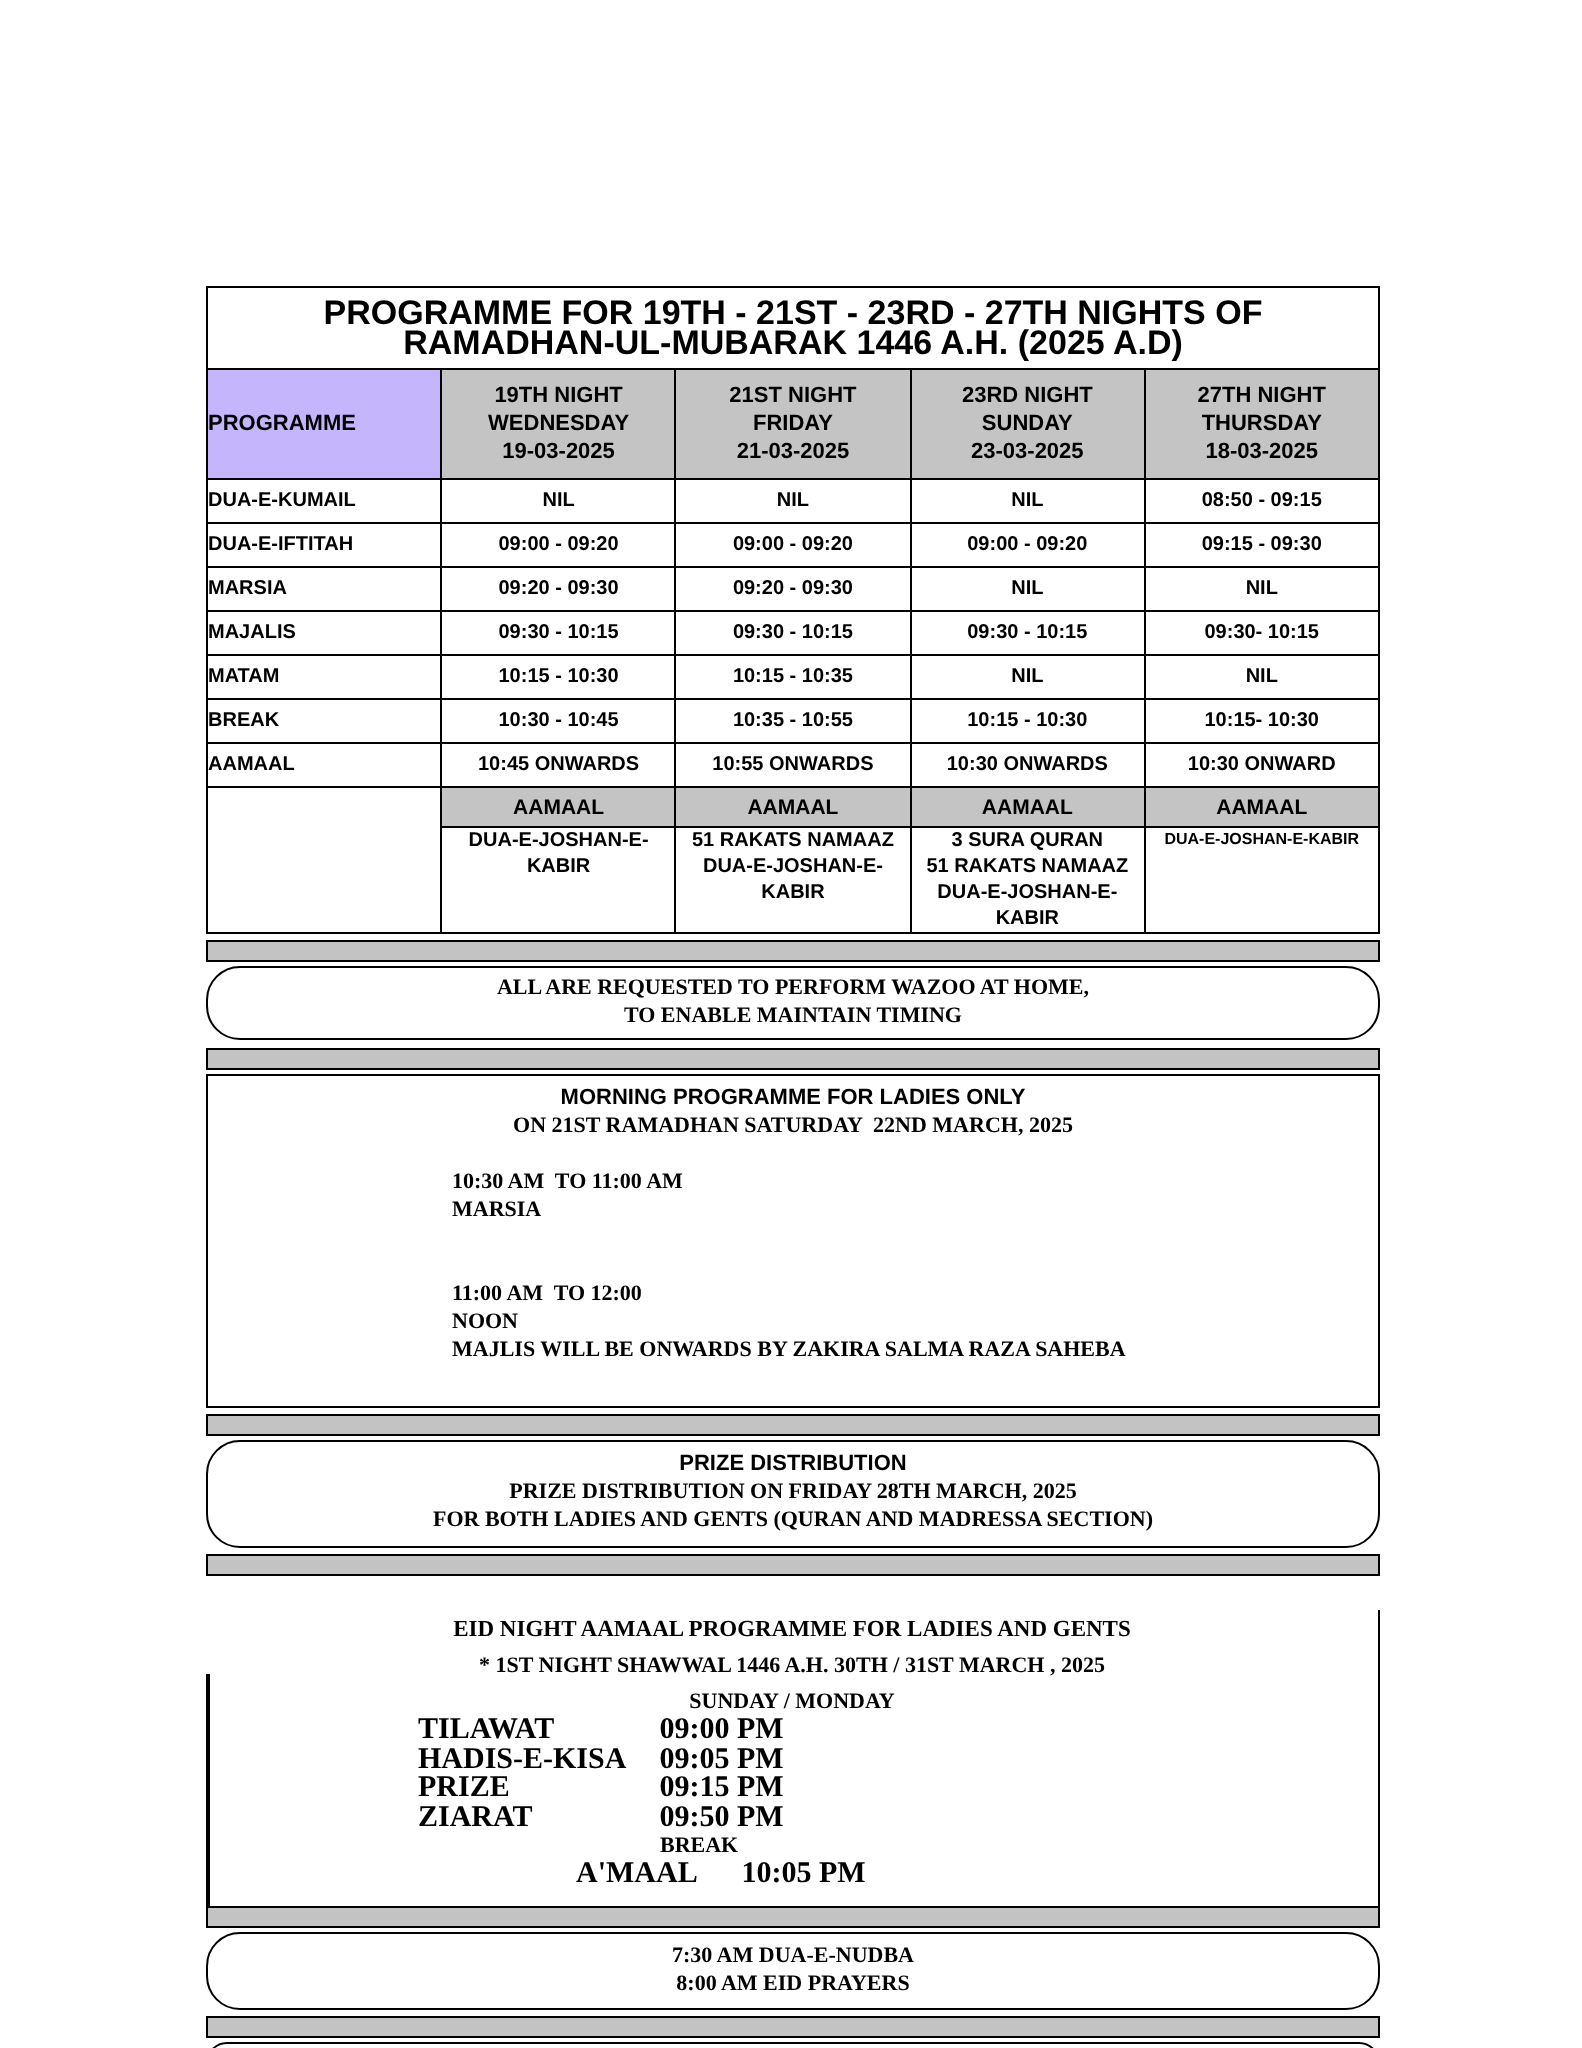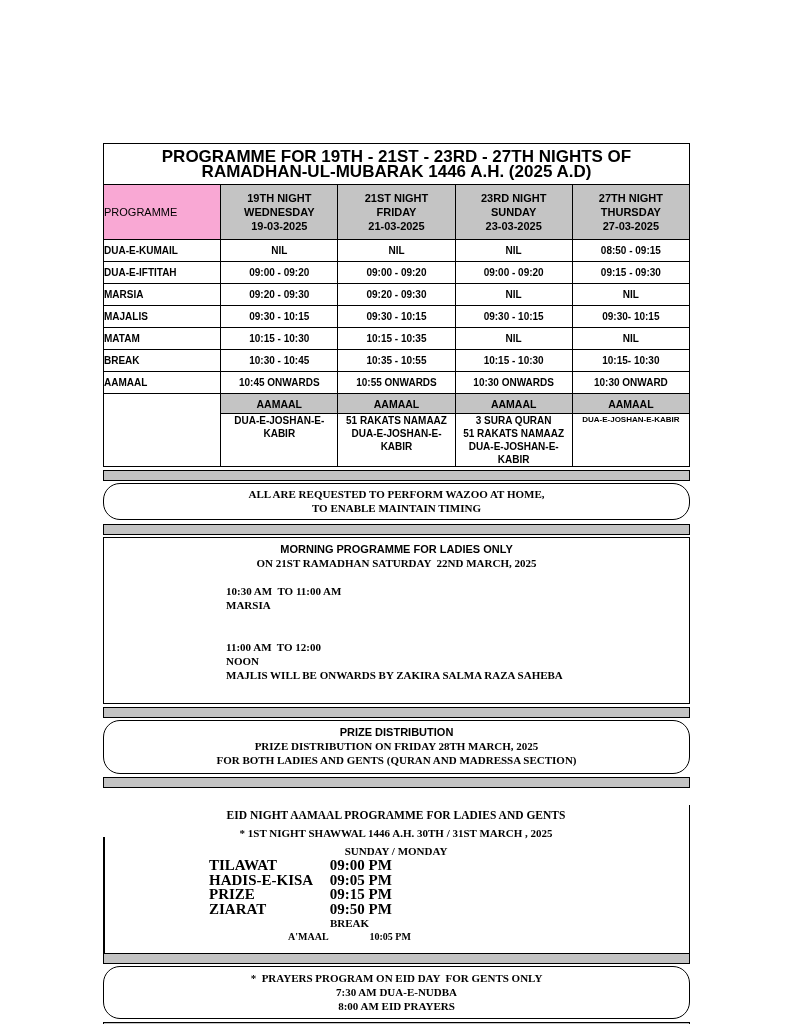--- a/index.html
+++ b/index.html
@@ -6,21 +6,21 @@
   .canvas{position:relative;width:791px;height:1024px;background:#fff;overflow:hidden;
           font-family:"Liberation Sans",sans-serif;color:#000;}
   .doc{position:absolute;left:103px;top:143px;width:587px;}
 
   
   table.prog{border-collapse:collapse;width:587px;table-layout:fixed;}
   table.prog td{border:1.5px solid #000;padding:0;overflow:hidden;}
   td.c0{width:87px;} td.c1{width:122px;} td.c2{width:126px;} td.c3{width:127px;} td.c4{width:110px;}
   .title-cell{height:40px;text-align:center;font-weight:bold;font-size:17px;line-height:15px;background:#fff;}
   .hdr{background:#c4c4c4;height:54px;text-align:center;font-weight:bold;font-size:11px;line-height:14px;vertical-align:middle;}
-  .hdr-prog{background:#f9a8d4;font-weight:normal;font-size:11px;text-align:left;padding-left:3px;vertical-align:middle;margin-left:40px;}
+  .hdr-prog{background:#c4b5fd;font-weight:bold;font-size:11px;text-align:left;padding-left:3px;vertical-align:middle;margin-left:40px;}
   .rowlab{font-weight:bold;font-size:10px;text-align:left;padding-left:4px;height:21px;vertical-align:middle;}
   .val{font-weight:bold;font-size:10px;text-align:center;vertical-align:middle;}
   .subhdr{background:#c4c4c4;height:19px;font-weight:bold;font-size:10.5px;text-align:center;vertical-align:middle;}
   .det{height:45px;vertical-align:top;text-align:center;font-weight:bold;font-size:10px;line-height:13px;padding-top:1px;}
   .det-sm{font-size:8px;line-height:11px;letter-spacing:0;}
   .spacer-cell{background:#fff;}
 
   
   .bar{height:9px;background:#c3c3c3;border:1.2px solid #000;}
   .box{border:1.5px solid #000;background:#fff;}
@@ -37,21 +37,21 @@
   .prize{margin-top:2px;padding:4px 12px 6px;font-size:11px;line-height:14px;}
 
   .eid{margin-top:17px;position:relative;border-right:1.5px solid #000;padding:3px 0 9px;}
   .eid::before{content:"";position:absolute;left:0;top:32px;bottom:0;width:1.5px;background:#000;}
   .eid .etitle{font-size:11.5px;line-height:15px;}
   .eid .esub{margin-top:3px;font-size:11px;line-height:14px;}
   .eid .eday{margin-top:4px;font-size:11px;line-height:14px;}
   .srow{padding-left:106px;text-align:left;font-weight:bold;font-family:"Liberation Serif",serif;font-size:15px;line-height:14.5px;}
   .slab{display:inline-block;width:117px;}
   .brkrow{padding-left:227px;text-align:left;font-weight:bold;font-family:"Liberation Serif",serif;font-size:11px;line-height:14px;}
-  .amrow{padding-left:185px;text-align:left;font-weight:bold;font-family:"Liberation Serif",serif;font-size:10px;line-height:14px;}
+  .amrow{padding-left:185px;text-align:left;font-weight:bold;font-family:"Liberation Serif",serif;font-size:15px;line-height:14px;}
   .amlab{display:inline-block;width:79px;}
 
   .prayers{margin-top:2px;padding:4px 0 5px;font-size:11px;line-height:14px;}
   .footerbox{margin-top:2px;height:19px;font-weight:bold;font-size:11.5px;line-height:19px;}
   .gap2{margin-top:3px;} .gap3{margin-top:4px;}
 </style>
 </head>
 <body>
 
 <div class="canvas">
@@ -78,21 +78,21 @@
           <div>21-03-2025</div>
         </td>
         <td class="hdr c3">
           <div>23RD NIGHT</div>
           <div>SUNDAY</div>
           <div>23-03-2025</div>
         </td>
         <td class="hdr c4">
           <div>27TH NIGHT</div>
           <div>THURSDAY</div>
-          <div>27-03-2025</div>
+          <div>18-03-2025</div>
         </td>
       </tr>
 
       <tr>
         <td class="rowlab c0">DUA-E-KUMAIL</td>
         <td class="val c1">NIL</td>
         <td class="val c2">NIL</td>
         <td class="val c3">NIL</td>
         <td class="val c4">08:50 - 09:15</td>
       </tr>
@@ -221,21 +221,20 @@
       <div class="brkrow">BREAK</div>
       <div class="amrow">
         <span class="amlab">A'MAAL</span>
         <span>10:05 PM</span>
       </div>
     </div>
 
     <div class="bar"></div>
 
     <div class="box prayers ctr serif b">
-      <div class="pre">*  PRAYERS PROGRAM ON EID DAY  FOR GENTS ONLY</div>
       <div>7:30 AM DUA-E-NUDBA</div>
       <div>8:00 AM EID PRAYERS</div>
     </div>
 
     <div class="bar gap2"></div>
 
     <div class="box footerbox ctr">* SUBJECT TO SIGHT OF MOON</div>
 
   </div>
 </div>

